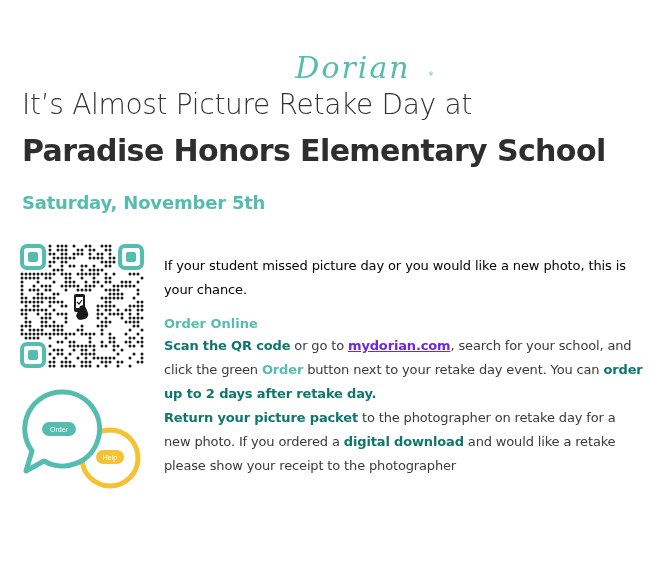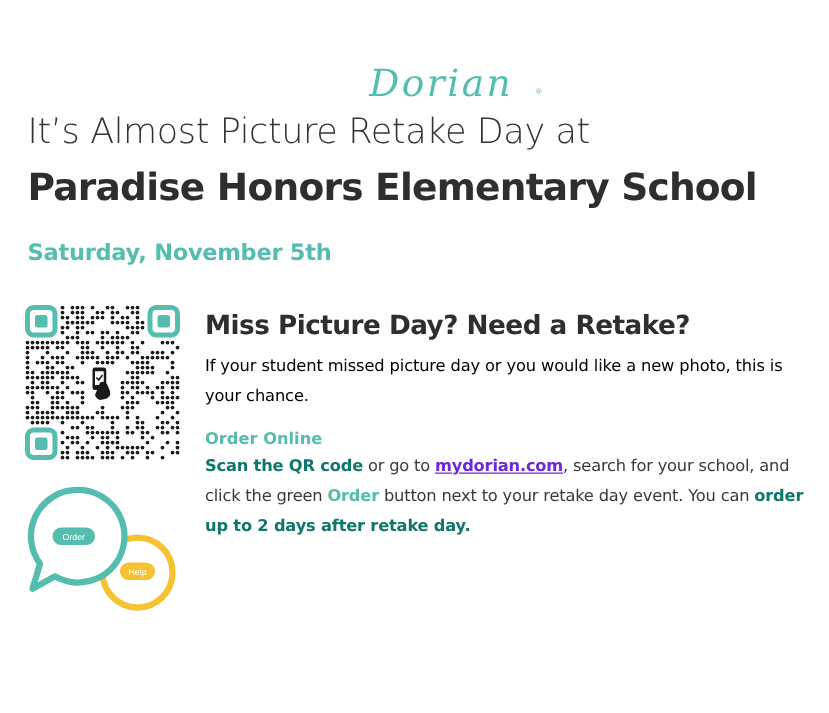--- a/index.html
+++ b/index.html
@@ -486,21 +486,23 @@
 <svg class="bubbles" viewBox="0 0 130 110" xmlns="http://www.w3.org/2000/svg">
   <circle cx="92" cy="70" r="28" fill="none" stroke="#f5c233" stroke-width="5"></circle>
   <path d="M44 4 a37 37 0 1 1 -18 69 l-18 10 l6 -20 a37 37 0 0 1 30 -59 z" fill="#ffffff" stroke="#55bdb0" stroke-width="5" stroke-linejoin="round"></path>
   <rect x="24" y="34" width="34" height="14" rx="7" fill="#55bdb0"></rect>
   <text x="41" y="44" text-anchor="middle" font-size="7" fill="#ffffff" font-family="Liberation Sans, sans-serif">Order</text>
   <rect x="78" y="62" width="28" height="14" rx="7" fill="#f5c233"></rect>
   <text x="92" y="72" text-anchor="middle" font-size="7" fill="#ffffff" font-family="Liberation Sans, sans-serif">Help</text>
 </svg>
 
 <div class="content">
-  <div class="h2">Miss Picture Day? Need a Retake?</div>
   <div class="p">If your student missed picture day or you would like a new photo, this is your chance.</div>
 
   <div class="h3">Order Online</div>
   <div class="p2">
     <span class="b">Scan the QR code</span><span> or go to </span><a class="link">mydorian.com</a><span>, search for your school, and click the green </span><span class="teal">Order</span><span> button next to your retake day event. You can </span><span class="b">order up to 2 days after retake day.</span>
   </div>
 
+  <div class="p2">
+    <span class="b">Return your picture packet</span><span> to the photographer on retake day for a new photo. If you ordered a </span><span class="b">digital download</span><span> and would like a retake please show your receipt to the photographer</span>
+  </div>
 </div>
 
 </body></html>

